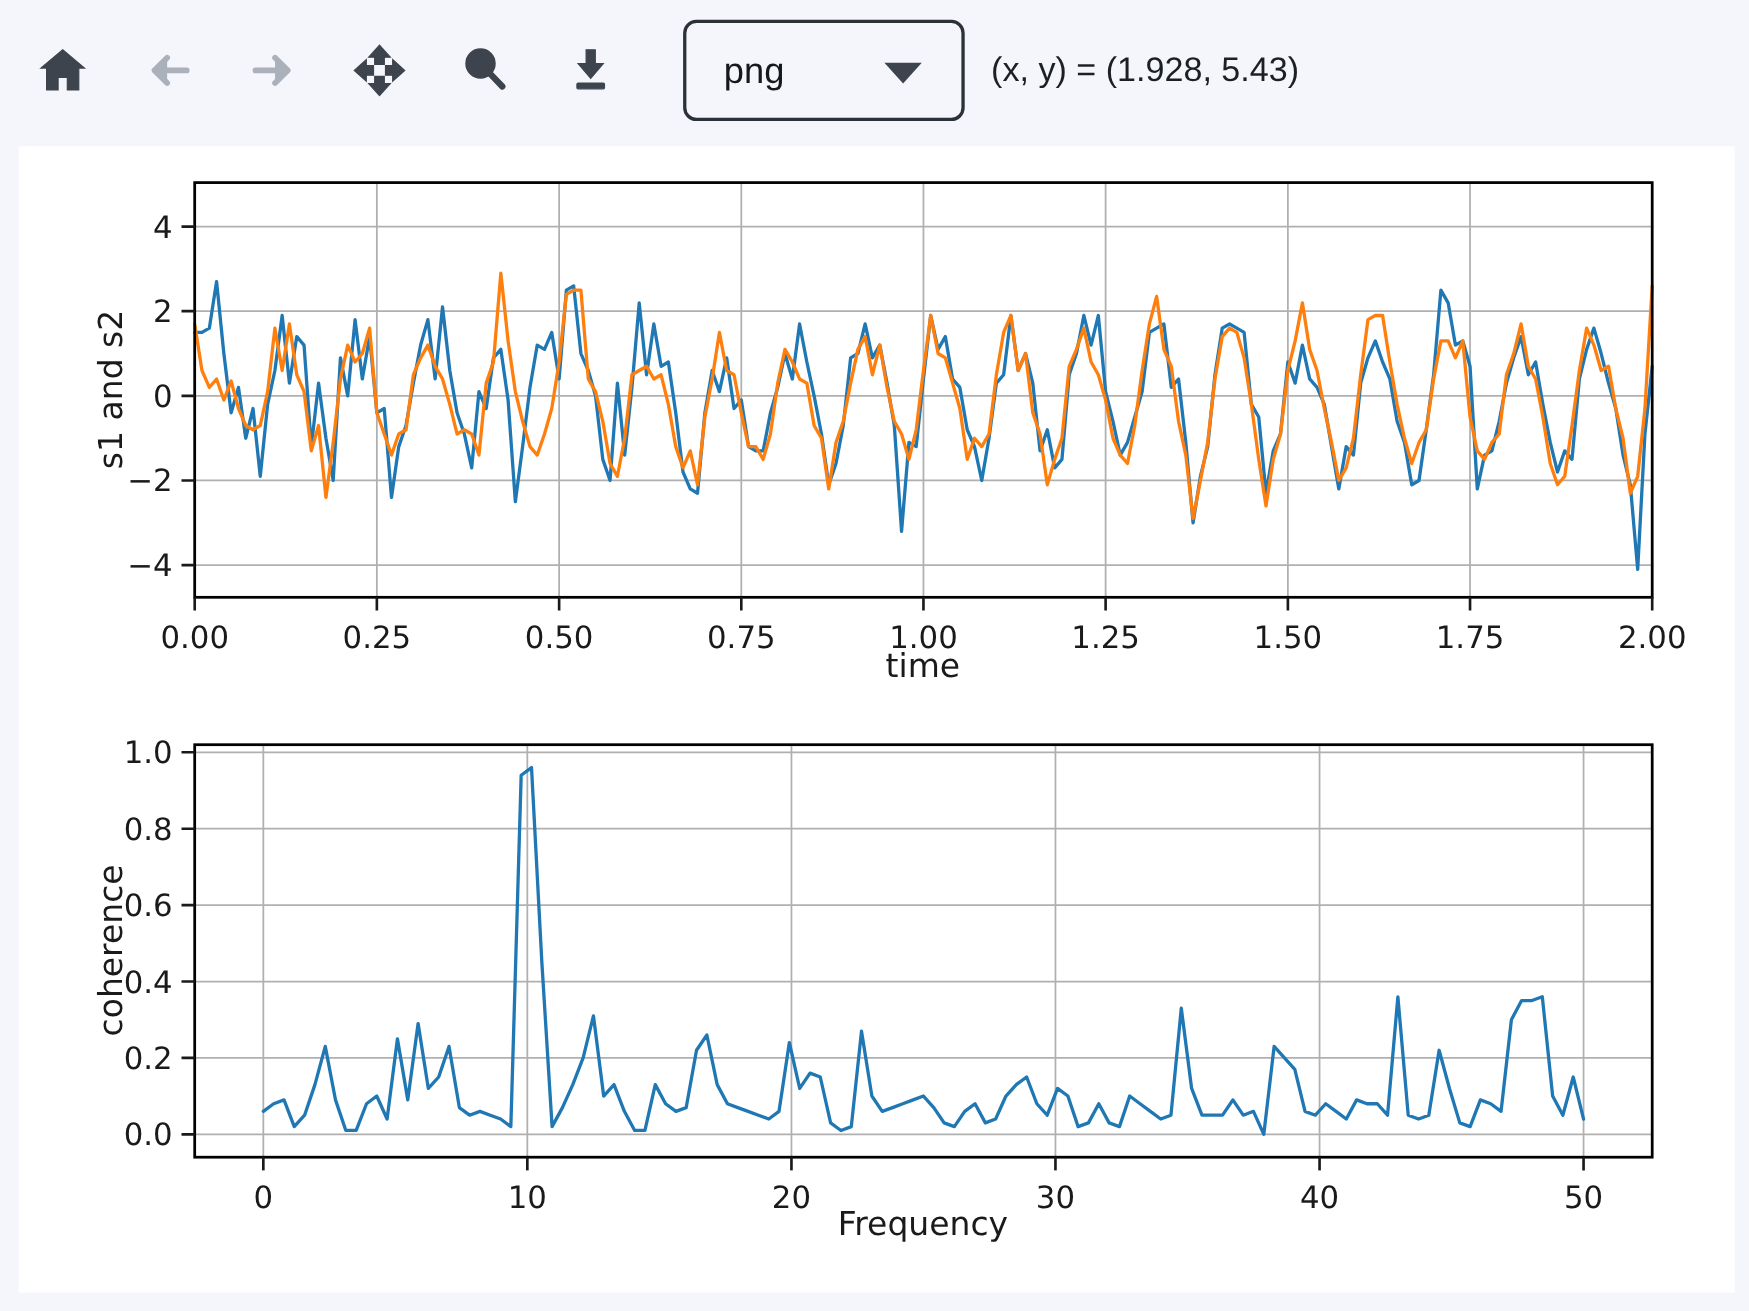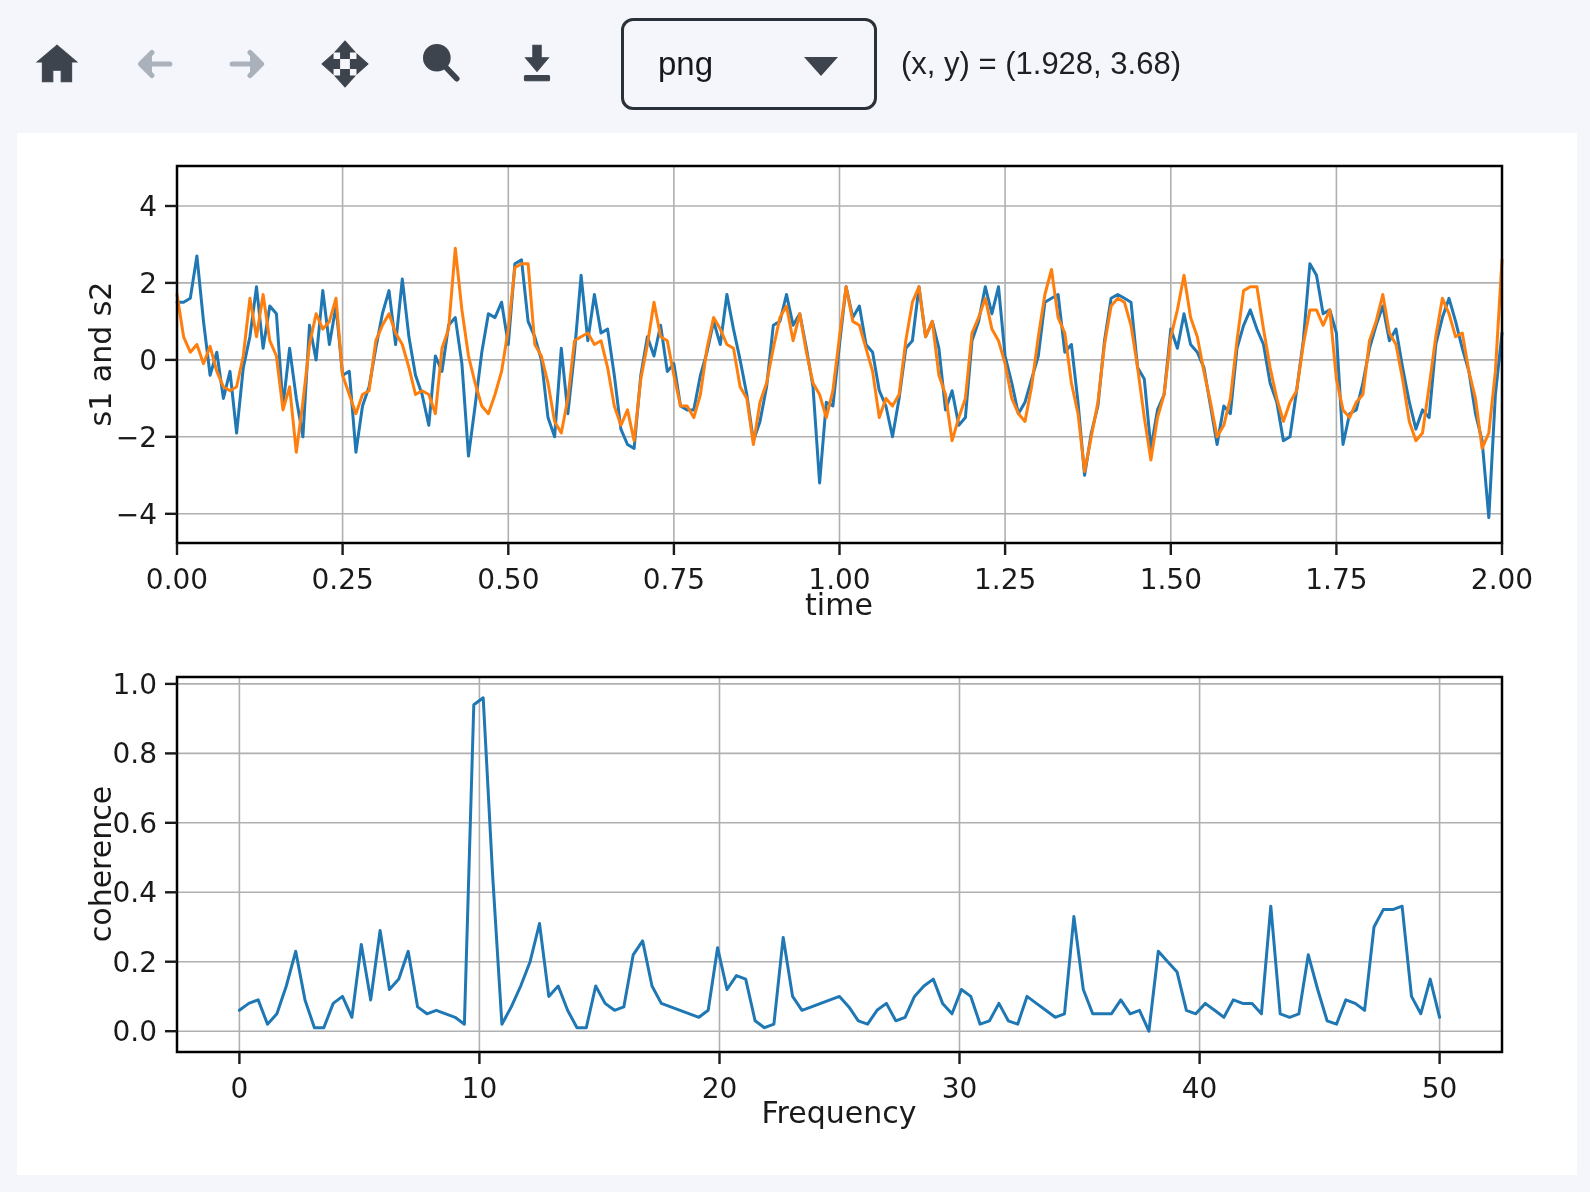--- a/index.html
+++ b/index.html
@@ -106,21 +106,21 @@
   <button class="tb-btn">
     <svg width="46" height="46" viewBox="0 0 44 44">
       <path class="icon-dark" stroke="none" d="M18 4 H26 V16 H33 L22 29 L11 16 H18 Z"></path>
       <rect class="icon-dark" stroke="none" x="10" y="33" width="24" height="5" rx="1"></rect>
     </svg>
   </button>
   <div class="fmt-select">
     <span class="fmt-text">png</span>
     <span class="fmt-caret"></span>
   </div>
-  <div class="coord-readout">(x, y) = (1.928, 3.68)</div>
+  <div class="coord-readout">(x, y) = (1.928, 5.43)</div>
 </div>
 
 <div class="figure">
   <svg id="chart-svg" width="1560" height="1042" viewBox="0 0 1560 1042">
 
     <g id="axes0">
       <g class="grid">
           <line x1="160.0" y1="33" x2="160.0" y2="410"></line>
           <line x1="325.6" y1="33" x2="325.6" y2="410"></line>
           <line x1="491.3" y1="33" x2="491.3" y2="410"></line>

